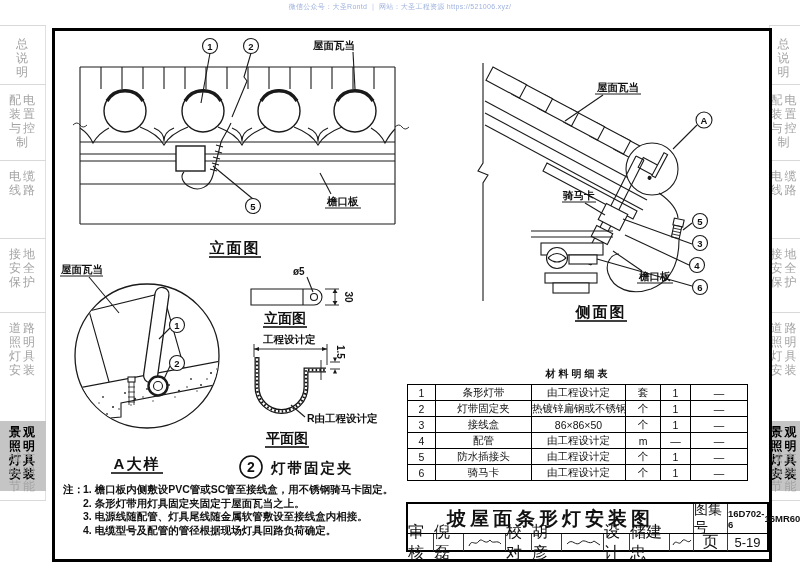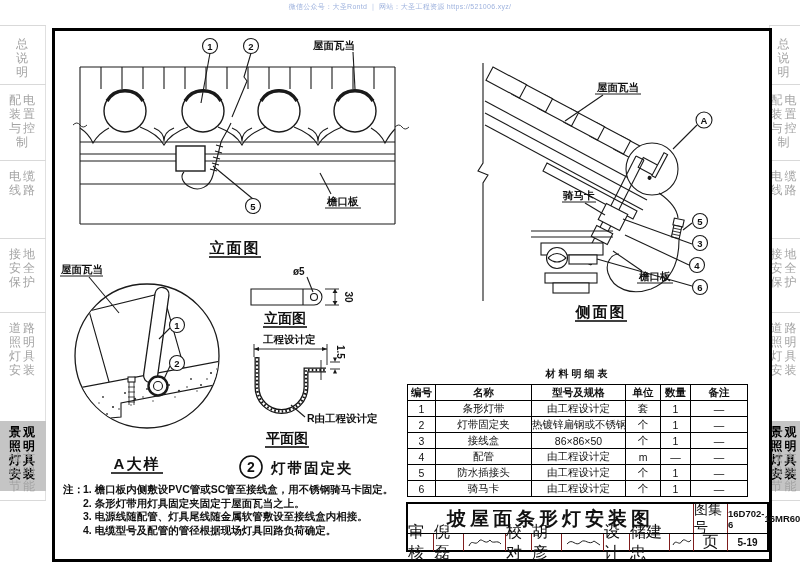--- a/index.html
+++ b/index.html
@@ -75,21 +75,21 @@
     box-sizing:border-box;border-right:1px solid #7f1d1d;
     display:flex;align-items:center;justify-content:center;
   }
   .tb-row1>div:last-child,.tb-row2>div:last-child{border-right:none;}
   .tb-title{flex:0 0 286px;font-size:19px;font-weight:700;letter-spacing:4px;}
   .tb-atlas-label{flex:0 0 34px;font-size:14px;}
   .tb-atlas-val{flex:1;flex-direction:row;font-size:9.5px;font-weight:700;line-height:11px;}
   .tb-c{font-size:16px;}
   .w26{flex:0 0 26px;} .w30{flex:0 0 30px;} .w42{flex:0 0 42px;}
   .w40{flex:0 0 40px;} .w24{flex:0 0 24px;} .w34{flex:0 0 34px;}
-  .wlast{flex:1;font-size:10px;font-weight:700;}
+  .wlast{flex:1;font-size:13px;font-weight:400;}
 </style>
 </head>
 <body>
 
 <div class="watermark">微信公众号：大圣Rontd ｜ 网站：大圣工程资源 https://521006.xyz/</div>
 
 <div class="sidebar left">
   <div class="vline" style="left:45px;"></div>
   <div class="sep" style="top:25px;"></div>
   <div class="sep" style="top:84px;"></div>
@@ -448,28 +448,20 @@
     <table class="mtab">
       <colgroup>
         <col style="width:28px">
           <col style="width:96px">
           <col style="width:94px">
         <col style="width:35px">
           <col style="width:30px">
           <col style="width:57px">
       </colgroup>
       <tbody>
-          <tr>
-        <th>编号</th>
-        <th>名称</th>
-        <th>型号及规格</th>
-        <th>单位</th>
-        <th>数量</th>
-        <th>备注</th>
-      </tr>
       <tr>
         <td>1</td>
         <td>条形灯带</td>
         <td>由工程设计定</td>
         <td>套</td>
         <td>1</td>
         <td>—</td>
       </tr>
       <tr>
         <td>2</td>

